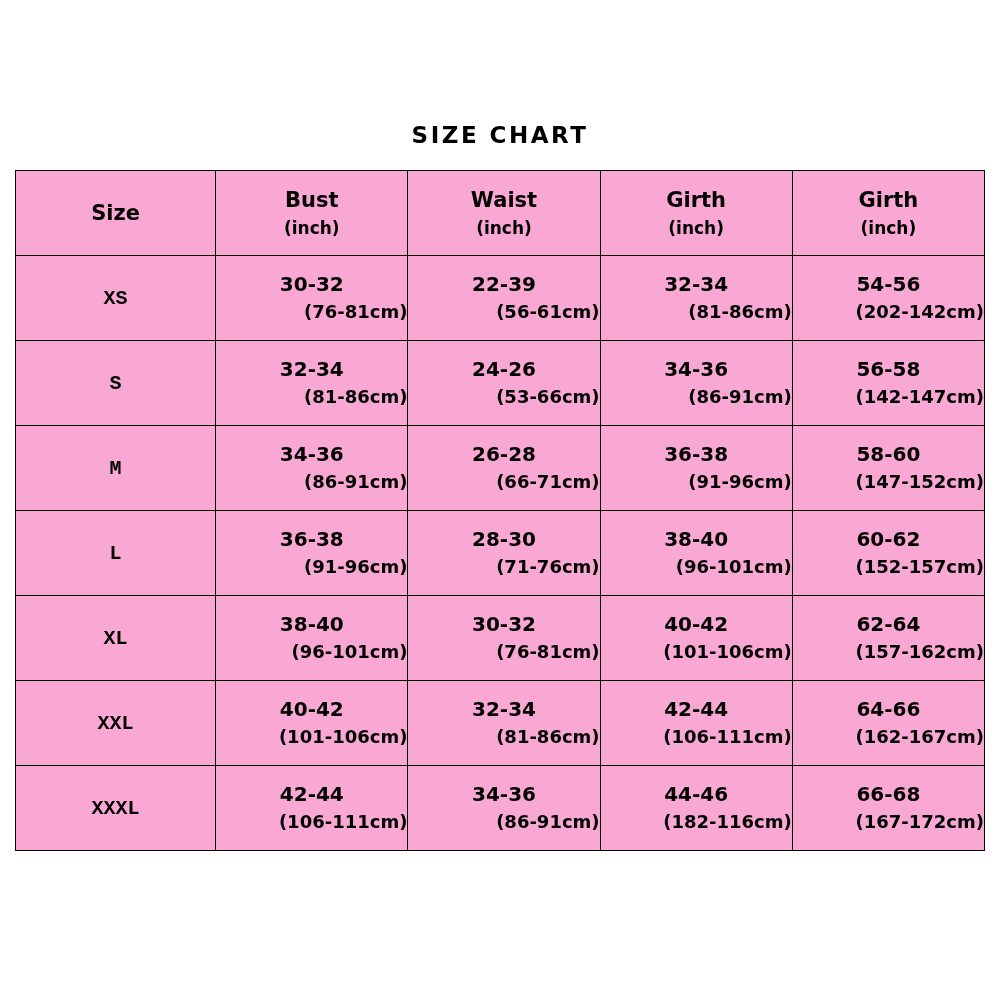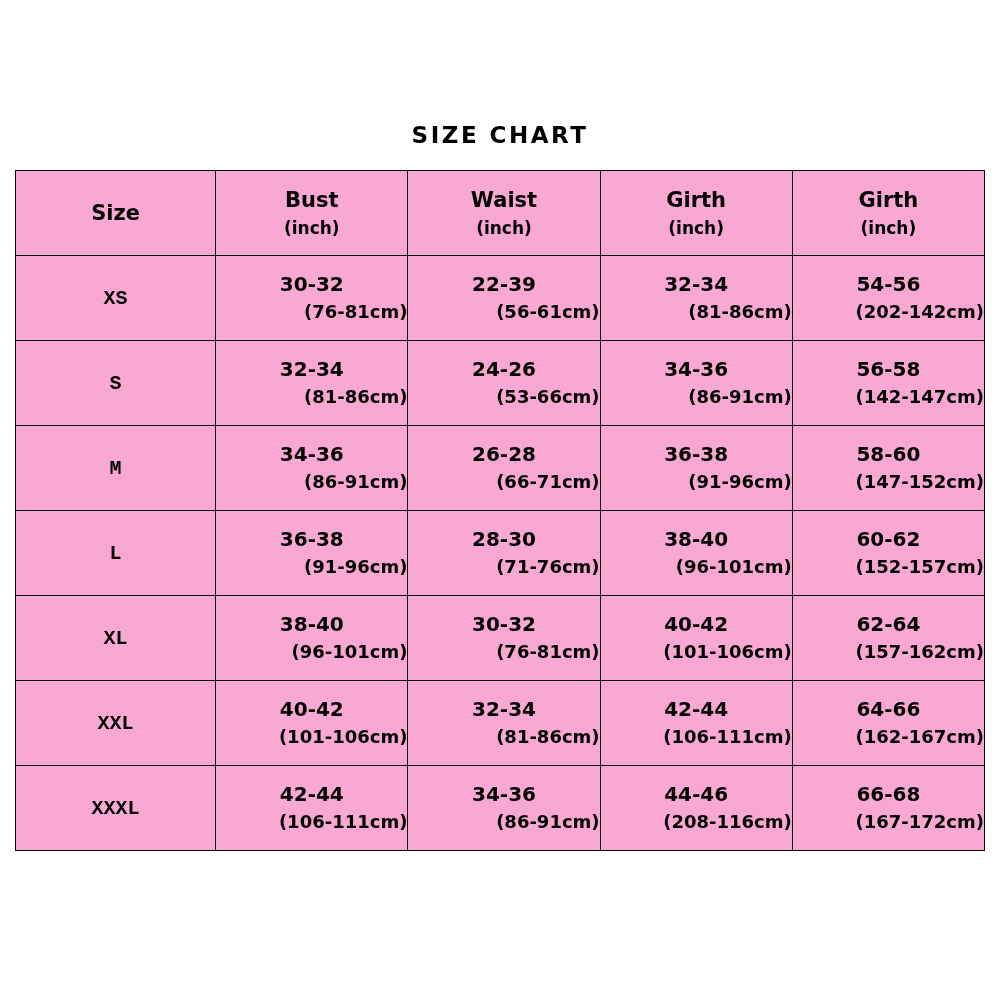--- a/index.html
+++ b/index.html
@@ -250,21 +250,21 @@
         <td>
           <span class="val-inch">42-44</span>
           <span class="val-cm">(106-111cm)</span>
         </td>
         <td>
           <span class="val-inch">34-36</span>
           <span class="val-cm">(86-91cm)</span>
         </td>
         <td>
           <span class="val-inch">44-46</span>
-          <span class="val-cm">(208-116cm)</span>
+          <span class="val-cm">(182-116cm)</span>
         </td>
         <td>
           <span class="val-inch">66-68</span>
           <span class="val-cm">(167-172cm)</span>
         </td>
       </tr>
     </tbody>
   </table>
 
 </div>

